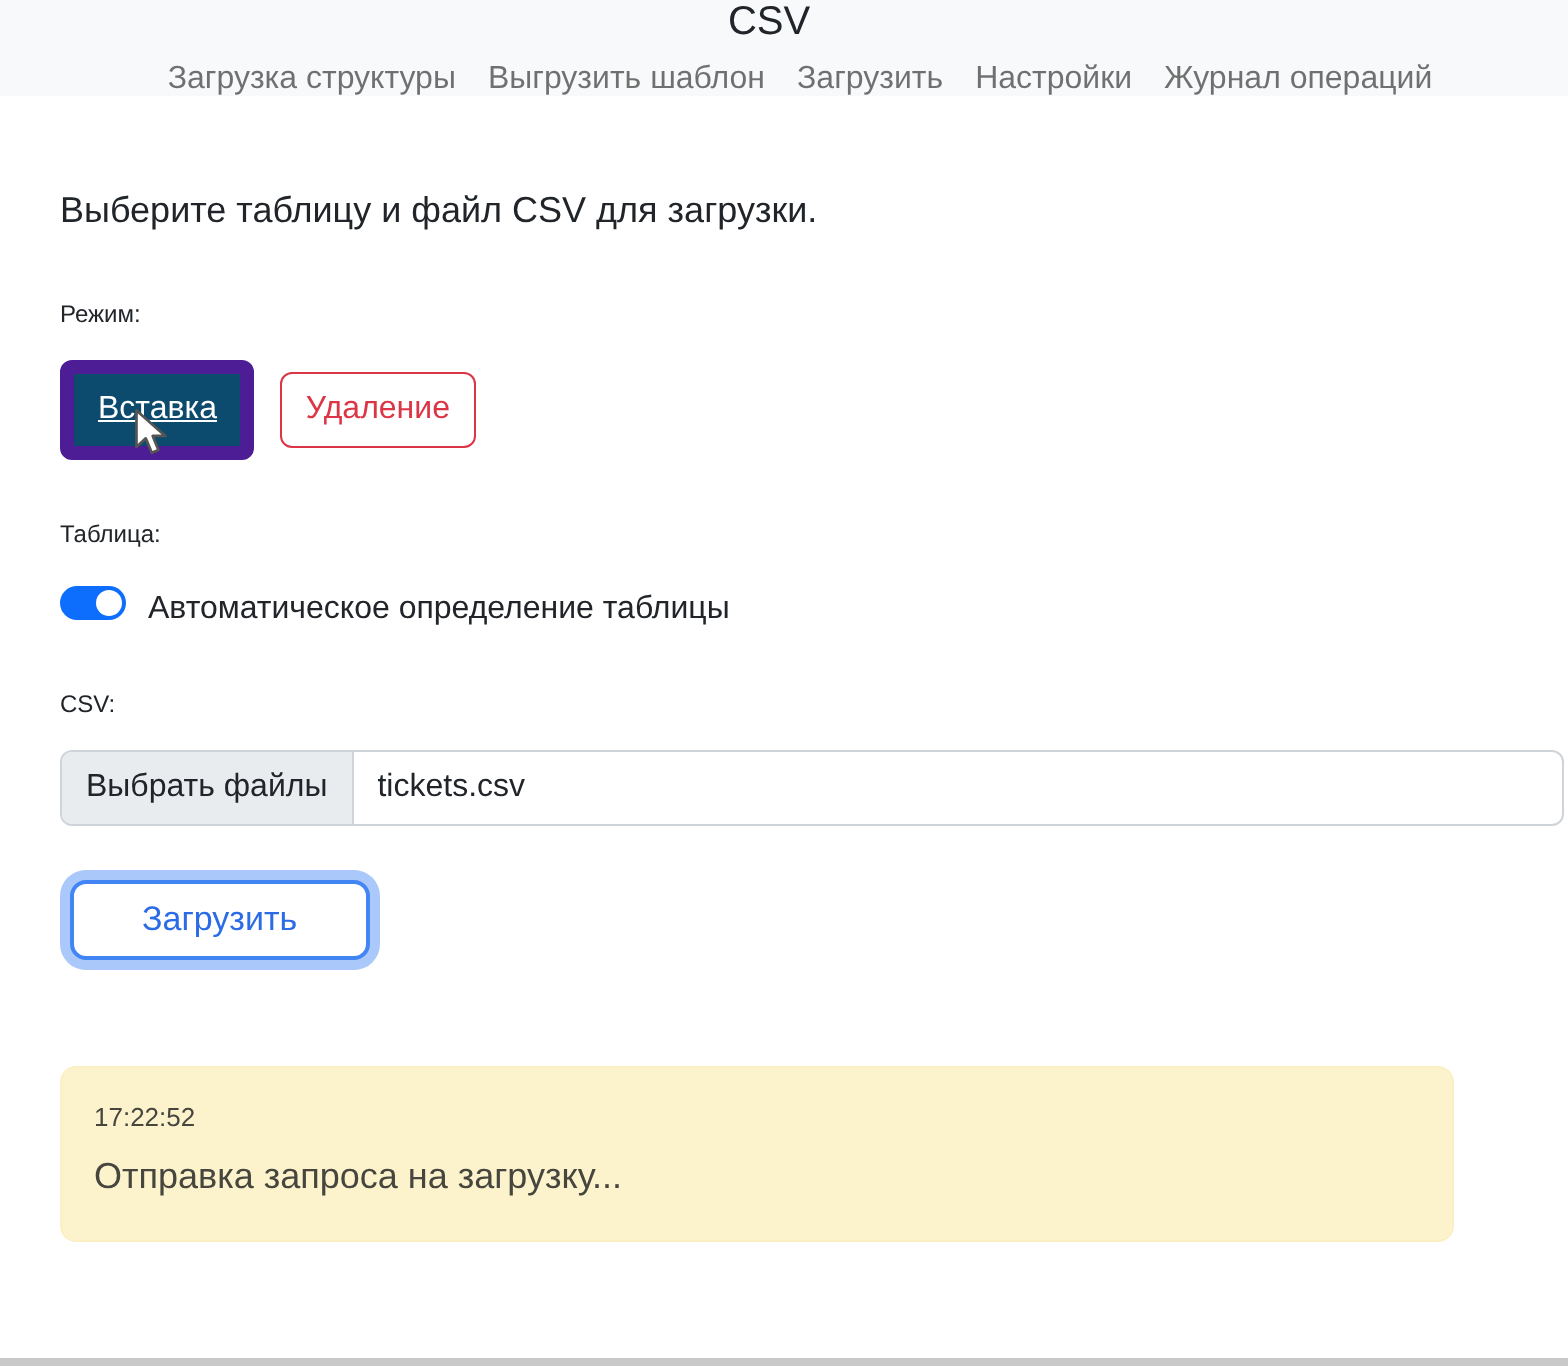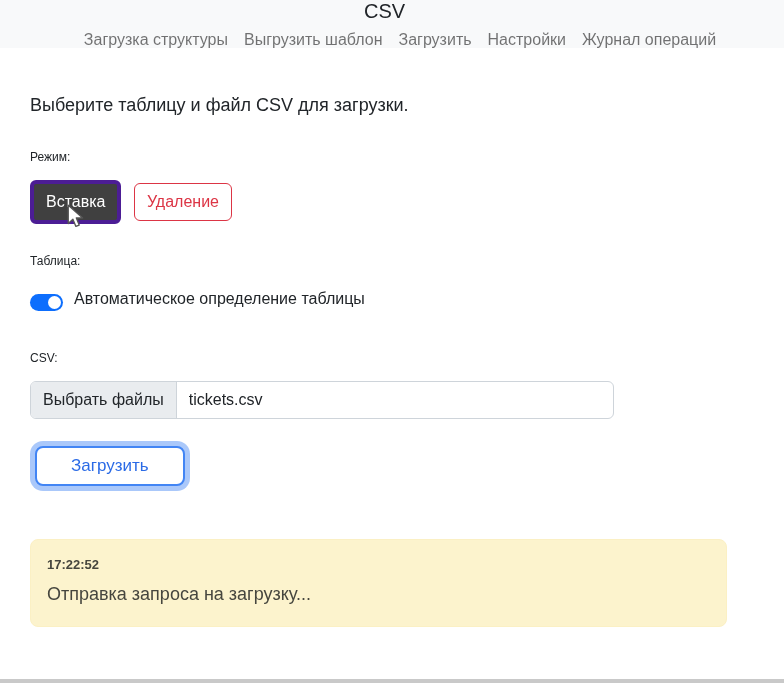--- a/index.html
+++ b/index.html
@@ -30,39 +30,39 @@
   }
   .subtitle{font-size:18px;font-weight:400;margin:0 0 29px 0;line-height:1.5;}
   .field-label{display:block;font-size:12px;line-height:1.5;}
   .mode-label{margin-bottom:14px;position:relative;width:120px;}
   
   .btn{
     display:inline-block;font-size:16px;line-height:1.5;padding:6px 12px;
     border-radius:6px;cursor:pointer;font-family:inherit;text-align:center;
     box-sizing:border-box;
   }
-  .btn-success{background:#404040;border:4px solid #4c1d95;color:#fff;}
+  .btn-success{background:#0c4a6e;border:7px solid #4c1d95;color:#fff;text-decoration:underline;}
   .btn-outline-danger{background:#fff;border:1px solid #dc3545;color:#dc3545;margin-left:8px;}
   .mode-buttons{margin-bottom:28px;}
   
   .table-label{margin-bottom:17px;}
-  .switch-row{display:flex;align-items:flex-end;margin-bottom:38px;height:24px;}
+  .switch-row{display:flex;align-items:flex-start;margin-bottom:26px;height:24px;}
   .switch{
     width:33px;height:17px;background:#0d6efd;border-radius:9px;position:relative;
     cursor:pointer;flex:0 0 auto;
   }
   .switch::after{
     content:"";position:absolute;top:2px;right:2px;width:13px;height:13px;
     background:#fff;border-radius:50%;
   }
   .switch-label{font-size:16px;margin-left:11px;line-height:1.5;cursor:pointer;}
   
   .csv-label{margin-bottom:14px;}
   .file-input{
-    display:flex;align-items:stretch;width:584px;height:38px;box-sizing:border-box;
+    display:flex;align-items:stretch;width:752px;height:38px;box-sizing:border-box;
     border:1px solid #ced4da;border-radius:6px;background:#fff;overflow:hidden;
     cursor:pointer;
   }
   .file-btn{
     background:#e9ecef;border-right:1px solid #ced4da;display:flex;align-items:center;
     padding:0 12px;font-size:16px;color:#212529;white-space:nowrap;
   }
   .file-name{display:flex;align-items:center;padding:0 12px;font-size:16px;color:#212529;}
   
   .upload-wrap{margin:27px 0 0 5px;height:46px;}
@@ -70,21 +70,21 @@
     background:#fff;color:#2b6be6;border:2px solid #4285f4;border-radius:8px;
     font-size:17px;padding:8px 34px;cursor:pointer;font-family:inherit;
     box-shadow:0 0 0 5px rgba(66,133,244,0.45);
   }
   
   .alert{
     margin-top:47px;width:697px;box-sizing:border-box;background:#fcf3cd;
     border:1px solid #fbf0c4;border-radius:8px;padding:16px 16px 19px 16px;
     color:#46463e;
   }
-  .alert-time{font-size:13px;line-height:1.4;margin-bottom:8px;font-weight:bold;}
+  .alert-time{font-size:13px;line-height:1.4;margin-bottom:8px;}
   .alert-msg{font-size:18px;line-height:1.4;}
   
   .hscrollbar{
     position:absolute;left:0;bottom:0;width:100%;height:7px;background:#ffffff;
   }
   .hscrollbar .thumb{
     position:absolute;left:0;top:0;width:100%;height:4px;background:#c9c9c9;
   }
   
   .cursor{position:absolute;left:67px;top:204px;pointer-events:none;z-index:50;}

